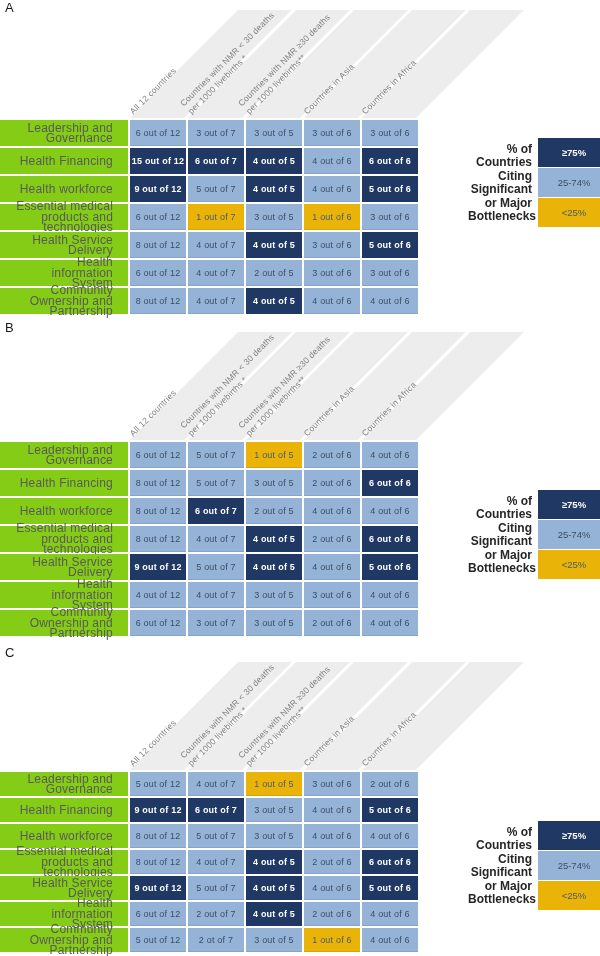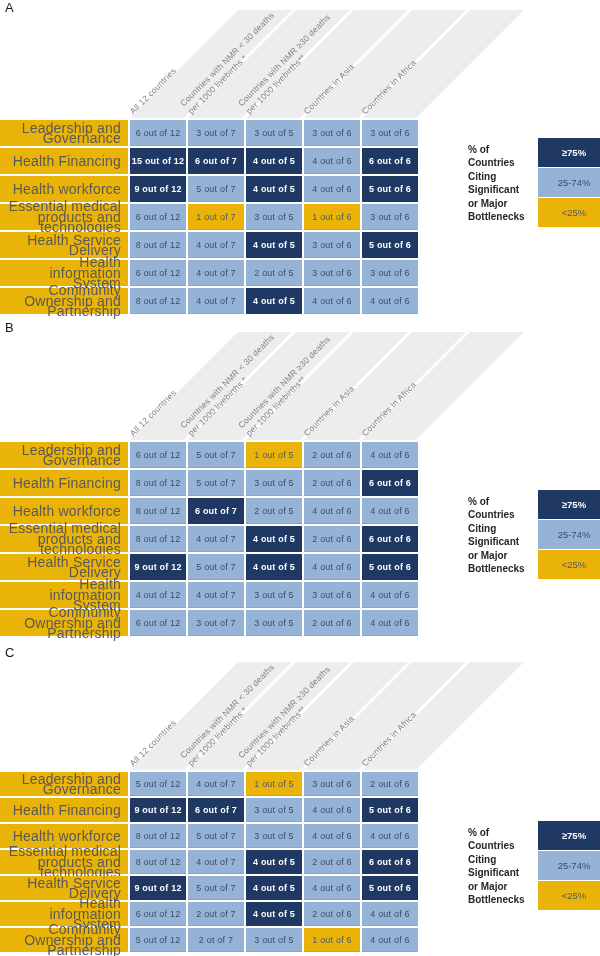--- a/index.html
+++ b/index.html
@@ -13,31 +13,31 @@
   #pA .hdr{top:10px;} #pB .hdr{top:12px;} #pC .hdr{top:17px;}
   .band{position:absolute;top:0;height:108px;width:54px;background:#EDEDED;
         transform:skewX(-45deg);transform-origin:0 100%;}
   .band-label{position:absolute;bottom:2px;transform:rotate(-45deg);transform-origin:0 100%;
         color:#7F7F7F;font-size:8.5px;line-height:10.5px;white-space:nowrap;letter-spacing:.2px;}
   .grid{position:absolute;left:0;display:grid;grid-template-columns:128px repeat(5,56px);
         gap:2px;}
   #pA .grid{top:120px;grid-auto-rows:26px;}
   #pB .grid{top:122px;grid-auto-rows:26px;}
   #pC .grid{top:127px;grid-auto-rows:24px;}
-  .rowlabel{background:#eab308;color:#595959;font-size:14px;line-height:10.5px;
+  .rowlabel{background:#84cc16;color:#595959;font-size:12px;line-height:10.5px;
         display:flex;align-items:center;justify-content:flex-end;
-        text-align:right;padding:0 7px;letter-spacing:.2px;}
+        text-align:right;padding:0 15px;letter-spacing:.2px;}
   .cell{display:flex;align-items:center;justify-content:center;font-size:9px;
         letter-spacing:.2px;box-shadow:inset 0 -1px 0 rgba(31,56,100,0.12);}
   .lv-high{background:#1F3864;color:#FFFFFF;font-weight:bold;}
   .lv-mid{background:#95B3D7;color:#3D4D63;}
   .lv-low{background:#eab308;color:#4A5A70;}
   .legend{position:absolute;left:468px;display:flex;gap:6px;align-items:center;}
   #pA .legend{top:138px;} #pB .legend{top:170px;} #pC .legend{top:176px;}
-  .lg-title{width:64px;color:#262626;font-size:10px;line-height:13.5px;font-weight:bold;}
+  .lg-title{width:64px;text-align:right;color:#262626;font-size:12px;line-height:13.5px;font-weight:bold;}
   .lg-swatches{display:flex;flex-direction:column;}
   .lg-swatch{width:72px;height:29px;display:flex;align-items:center;justify-content:center;
         font-size:9.5px;margin-bottom:1px;}
 </style>
 </head>
 <body>
 
 <div id="figure">
 
   <section class="panel" id="pA">

